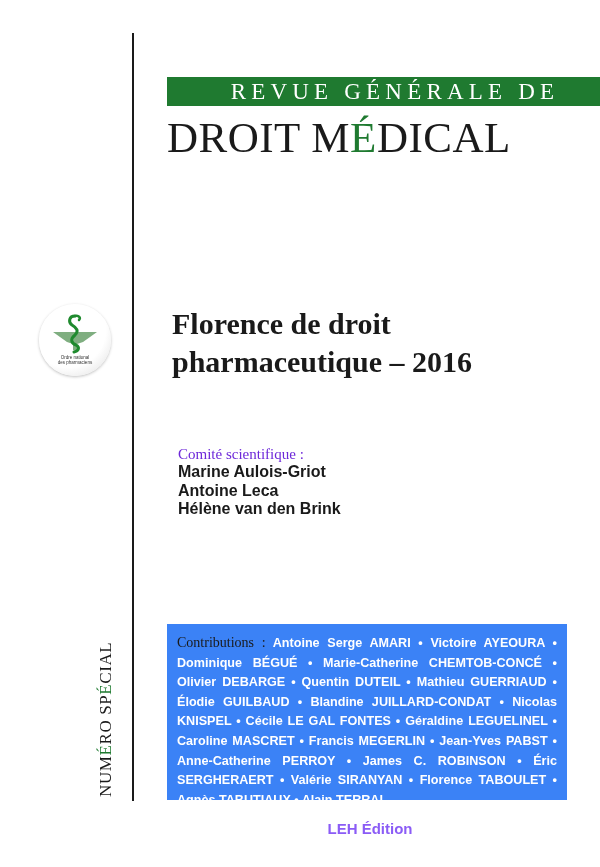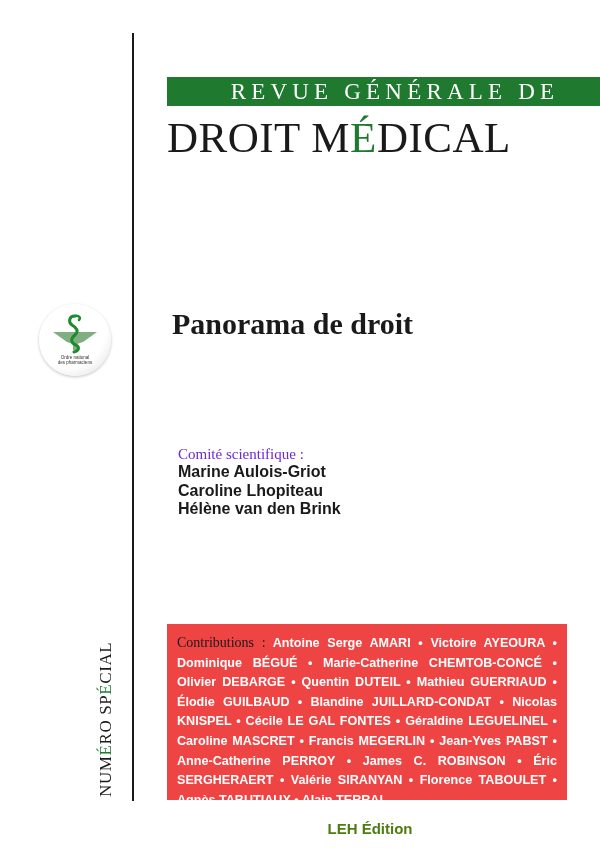--- a/index.html
+++ b/index.html
@@ -48,32 +48,32 @@
       line-height: 18.5px; color: #1a1a1a;
     }
     .vertical-label {
       position: absolute; left: 96px; top: 797px; transform-origin: 0 0; transform: rotate(-90deg);
       font-family: "Liberation Serif", serif; font-size: 17px; letter-spacing: 0.6px;
       white-space: nowrap; color: #1a1a1a; line-height: 20px;
     }
     .vertical-label .accent { color: #1f7a30; }
     .contrib-box {
       position: absolute; left: 167px; top: 624px; width: 400px; height: 176px;
-      background: #ef4444; box-sizing: border-box; padding: 9px 10px 0 10px;
+      background: #3b82f6; box-sizing: border-box; padding: 9px 10px 0 10px;
     }
     .contrib-text {
       font-family: "Liberation Sans", sans-serif; font-weight: bold; font-size: 12.6px;
       line-height: 19.6px; color: #ffffff; text-align: justify; text-align-last: left;
     }
     .contrib-label {
       font-family: "Liberation Serif", serif; font-weight: normal; font-size: 14px; color: #1a1a1a;
     }
     .publisher {
       position: absolute; left: 300px; top: 820px; width: 140px; text-align: center;
-      font-family: "Liberation Sans", sans-serif; font-weight: bold; font-size: 15px; color: #4d7c0f;
+      font-family: "Liberation Sans", sans-serif; font-weight: bold; font-size: 15px; color: #8b5cf6;
     }
   </style>
 </head>
 <body>
 
 <div class="vline"></div>
 
 <div class="banner">REVUE GÉNÉRALE DE</div>
 
 <div class="title-main"><span>DROIT M</span><span class="accent">É</span><span>DICAL</span></div>
@@ -84,27 +84,28 @@
     <path d="M36 12 C30 12 29 18 33 21 C38 24 40 27 36 31 C31 35 32 39 37 41 C41 43 40 47 35 48" stroke="#1f8a2e" stroke-width="3" fill="none" stroke-linecap="round"></path>
     <path d="M36 12 C40 11 42 14 40 16" stroke="#1f8a2e" stroke-width="2.5" fill="none" stroke-linecap="round"></path>
   </svg>
   <div class="logo-text">
     <div>Ordre national</div>
     <div>des pharmaciens</div>
   </div>
 </div>
 
 <div class="subtitle">
-  <div>Panorama de droit</div>
+  <div>Florence de droit</div>
+  <div>pharmaceutique – 2016</div>
 </div>
 
 <div class="committee">
   <div class="committee-label">Comité scientifique :</div>
   <div class="committee-member">Marine Aulois-Griot</div>
-  <div class="committee-member">Caroline Lhopiteau</div>
+  <div class="committee-member">Antoine Leca</div>
   <div class="committee-member">Hélène van den Brink</div>
 </div>
 
 <div class="vertical-label"><span>NUM</span><span class="accent">É</span><span>RO SP</span><span class="accent">É</span><span>CIAL</span></div>
 
 <div class="contrib-box">
   <div class="contrib-text"><span class="contrib-label">Contributions :</span> <span>Antoine Serge AMARI • Victoire AYEOURA • Dominique BÉGUÉ • Marie-Catherine CHEMTOB-CONCÉ • Olivier DEBARGE • Quentin DUTEIL • Mathieu GUERRIAUD • Élodie GUILBAUD • Blandine JUILLARD-CONDAT • Nicolas KNISPEL • Cécile LE GAL FONTES • Géraldine LEGUELINEL • Caroline MASCRET • Francis MEGERLIN • Jean-Yves PABST • Anne-Catherine PERROY • James C. ROBINSON • Éric SERGHERAERT • Valérie SIRANYAN • Florence TABOULET • Agnès TABUTIAUX • Alain TERRAL</span></div>
 </div>
 
 <div class="publisher">LEH Édition</div>

